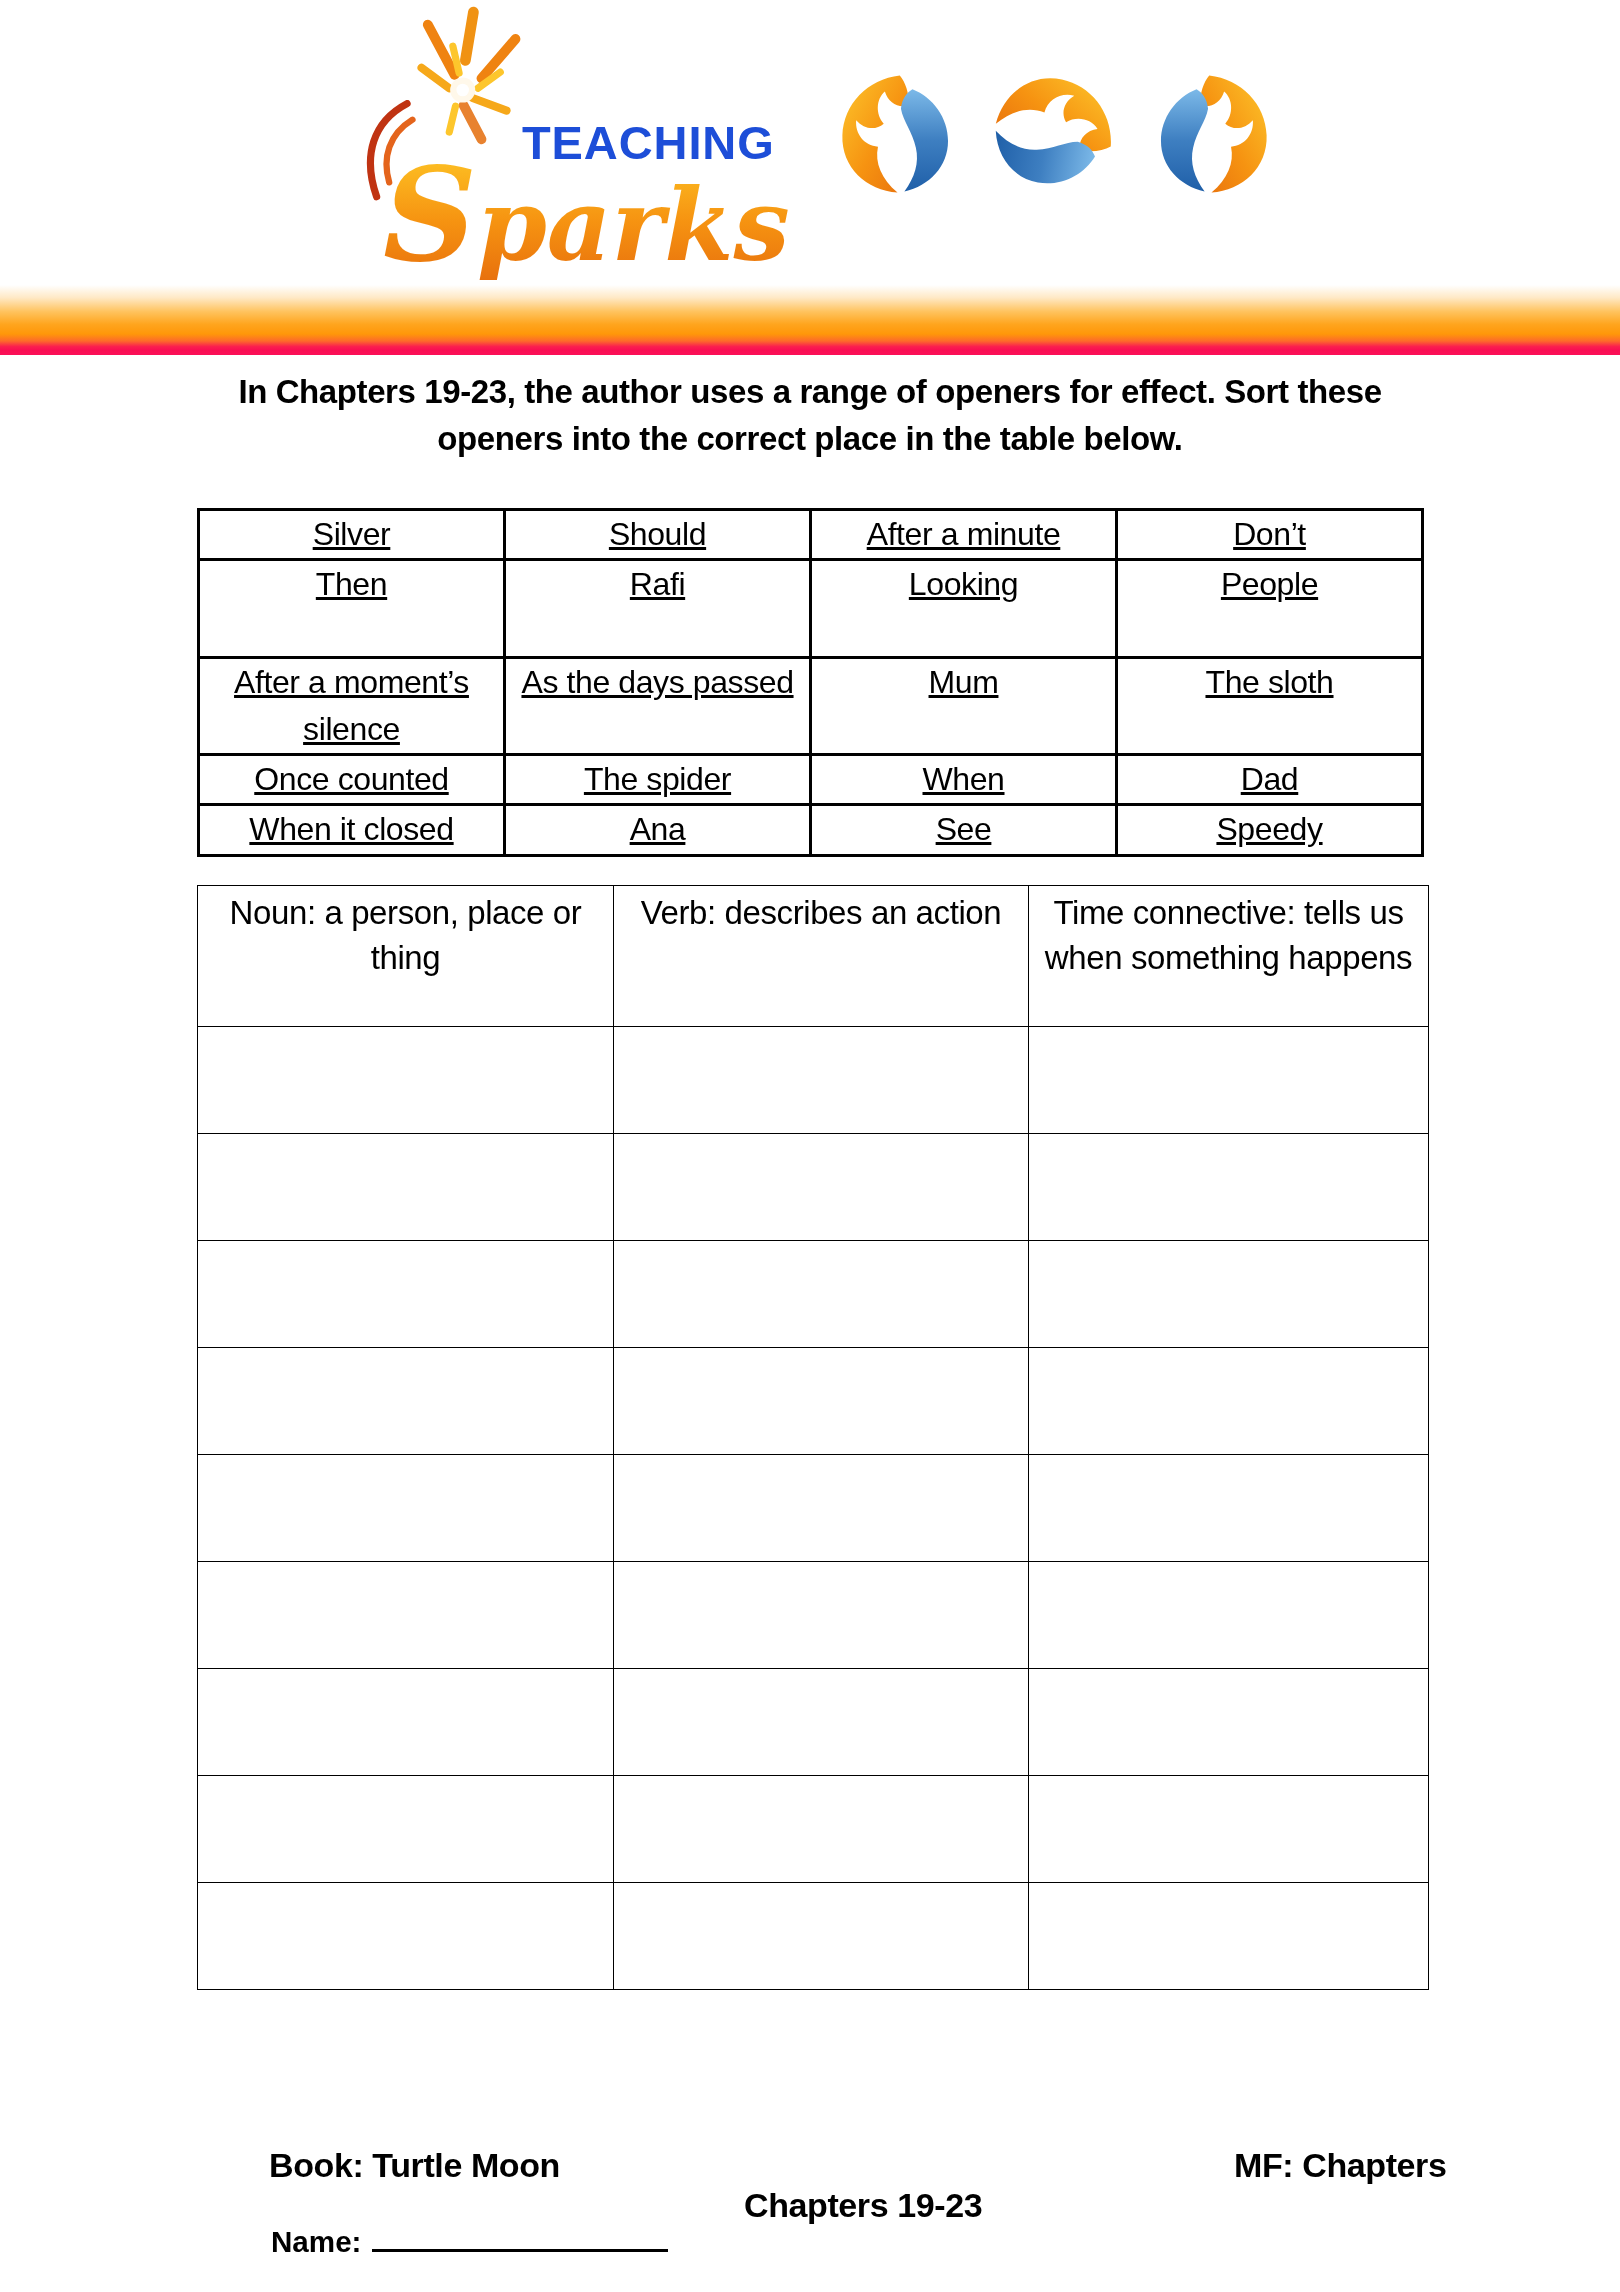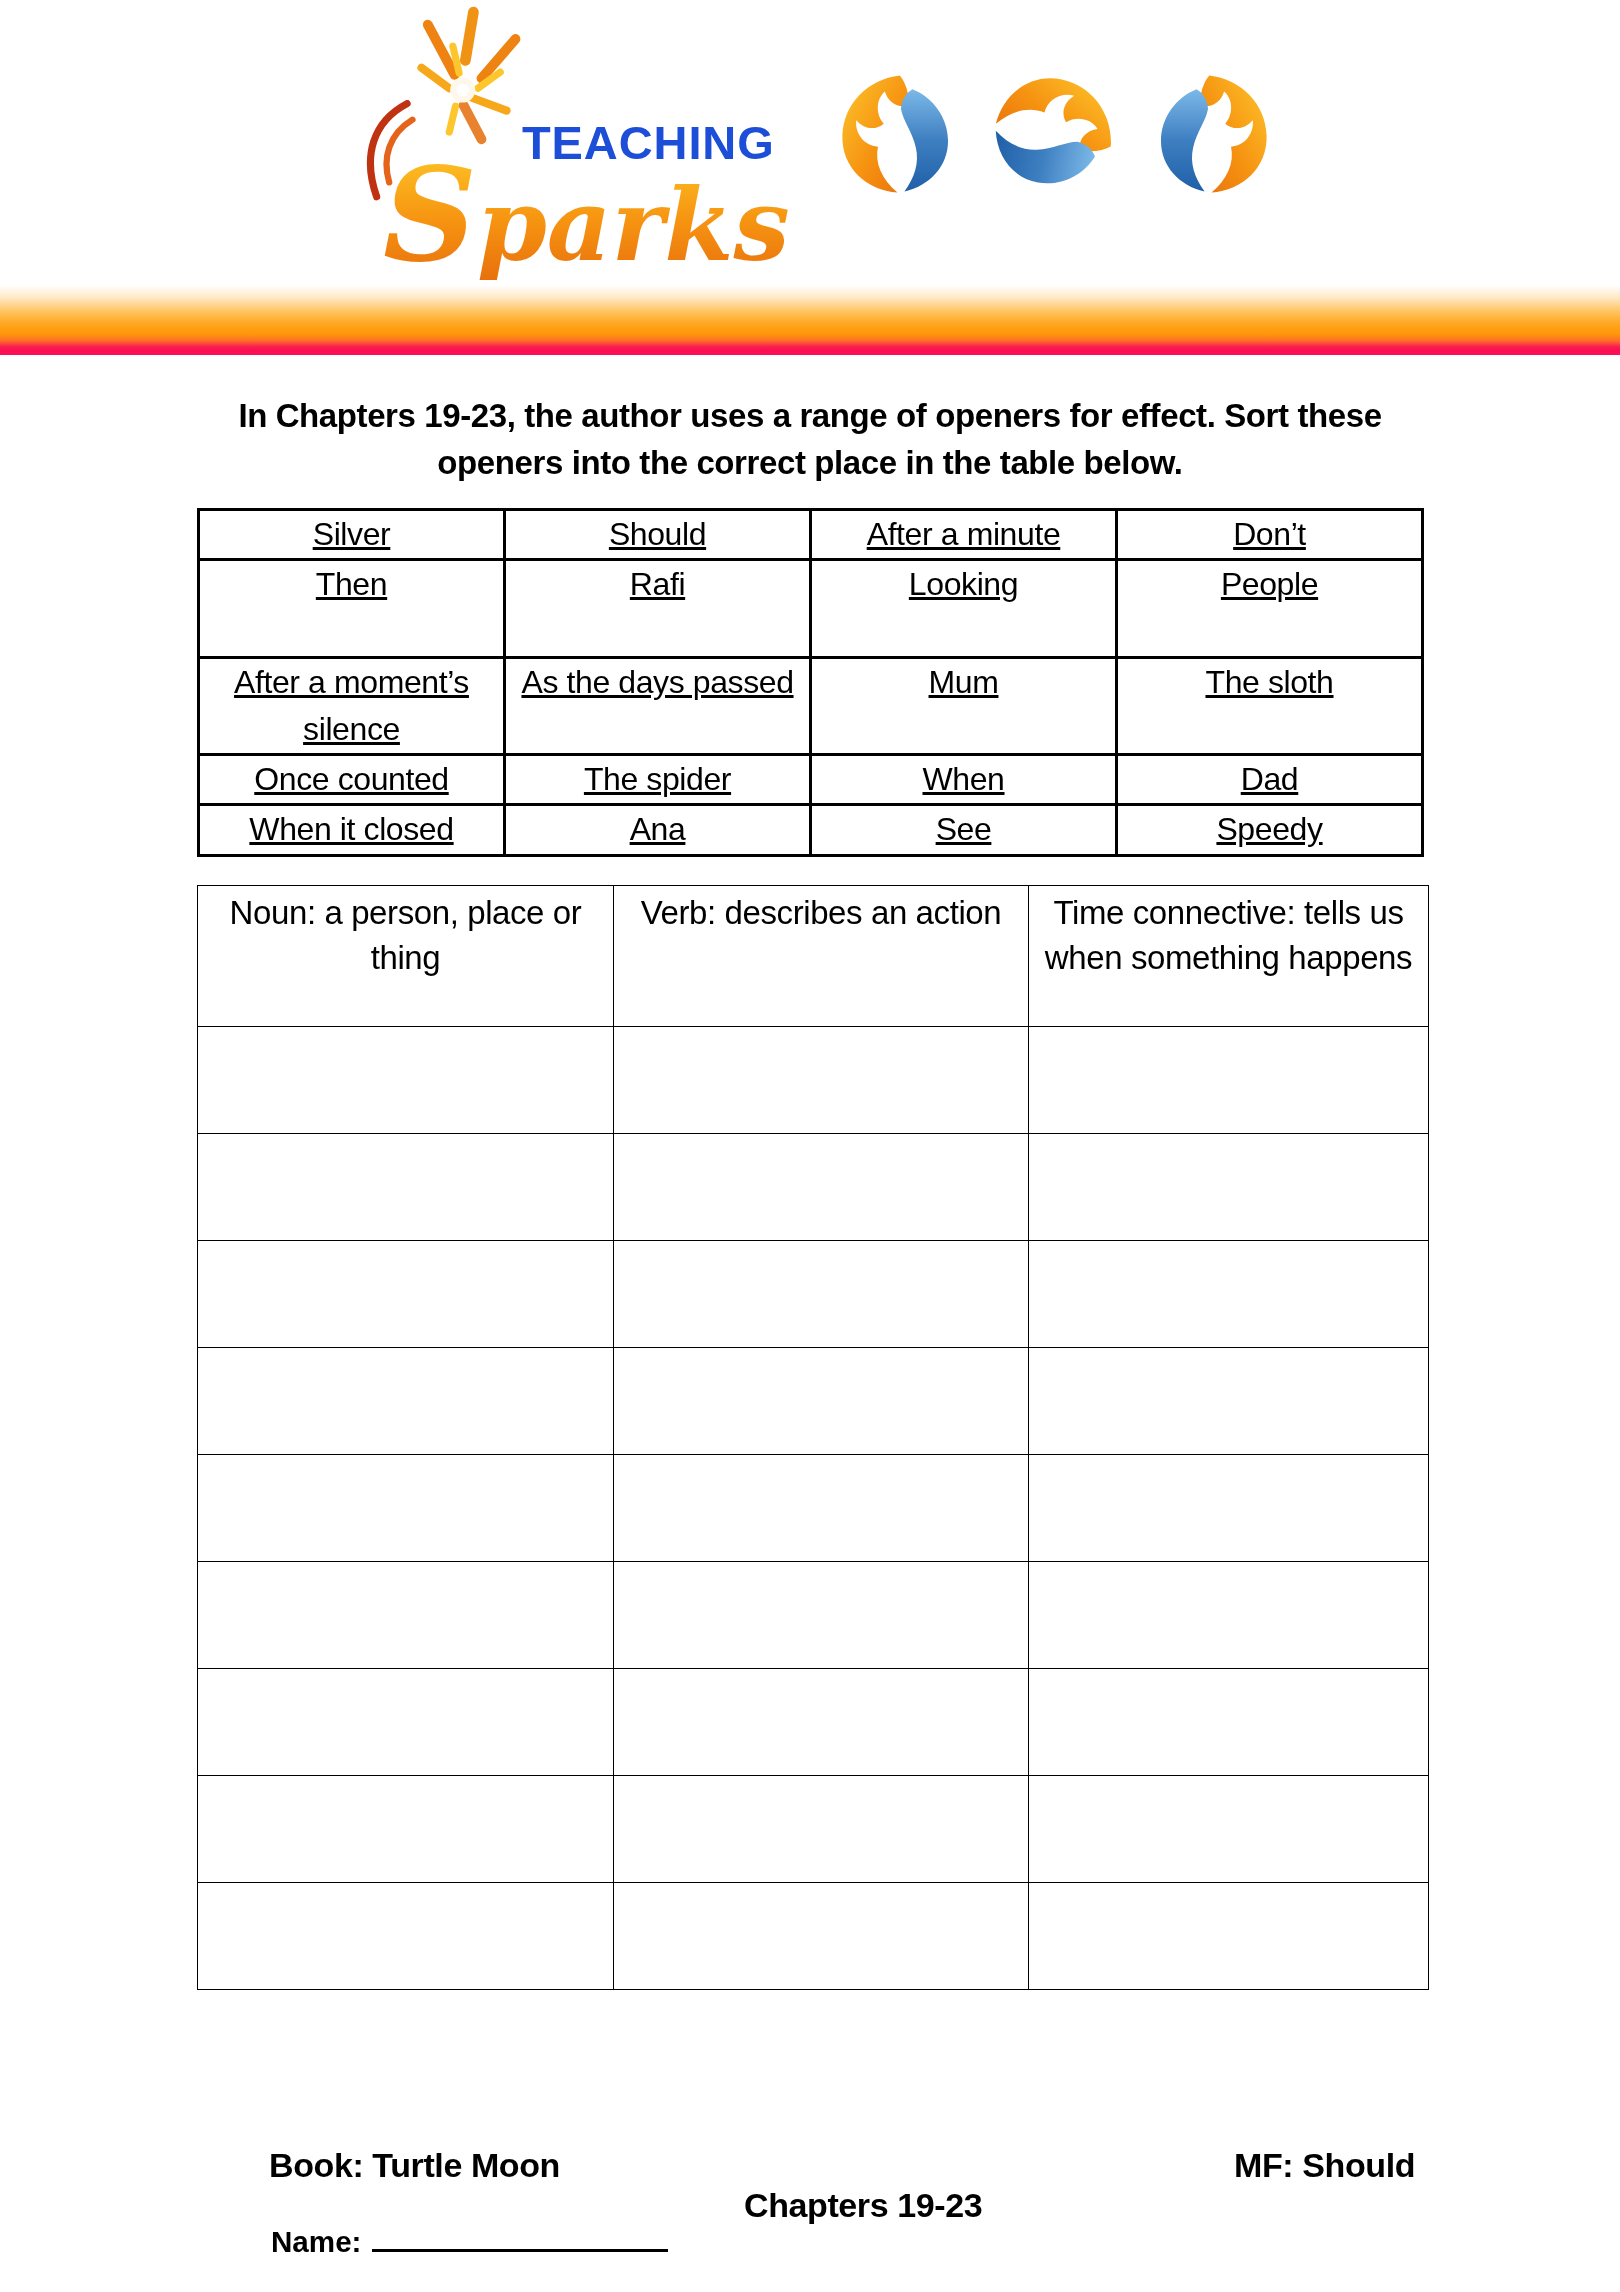--- a/index.html
+++ b/index.html
@@ -28,21 +28,21 @@
   .swirl-3{left:1154px;transform:scaleX(-1);}
   
   .stripe{
     position:absolute;left:0;top:285px;width:1620px;height:70px;
     background:linear-gradient(180deg,
       #ffffff 0%,#ffe9c6 18%,#ffc35e 38%,#ffa51e 56%,#ff9709 70%,
       #fd6b2a 80%,#fa1e4f 88%,#f90e53 93%,#fb1058 100%);
   }
   
   .instruction{
-    position:absolute;left:0;top:392px;width:1620px;text-align:center;
+    position:absolute;left:0;top:368px;width:1620px;text-align:center;
     font-weight:bold;font-size:33px;line-height:47px;letter-spacing:-0.4px;
   }
   
   table{border-collapse:collapse;table-layout:fixed;}
   .openers{position:absolute;left:197px;top:508px;width:1227px;text-decoration:underline;}
   .openers td{
     border:3.6px solid #000;text-align:center;vertical-align:top;
     font-size:32px;line-height:47px;padding:0;letter-spacing:-0.4px;
   }
   .openers tr:nth-child(1) td{height:45px;}
@@ -231,18 +231,18 @@
       <tr>
         <td></td>
         <td></td>
         <td></td>
       </tr>
     </tbody>
 </table>
 
 <div class="footer-item f-book">Book: Turtle Moon</div>
 <div class="footer-item f-chapters">Chapters 19-23</div>
-<div class="footer-item f-mf">MF: Should</div>
+<div class="footer-item f-mf">MF: Chapters</div>
 
 <div class="name-row">
   <span>Name:</span><span class="name-line"></span>
 </div>
 
 
 </body></html>

